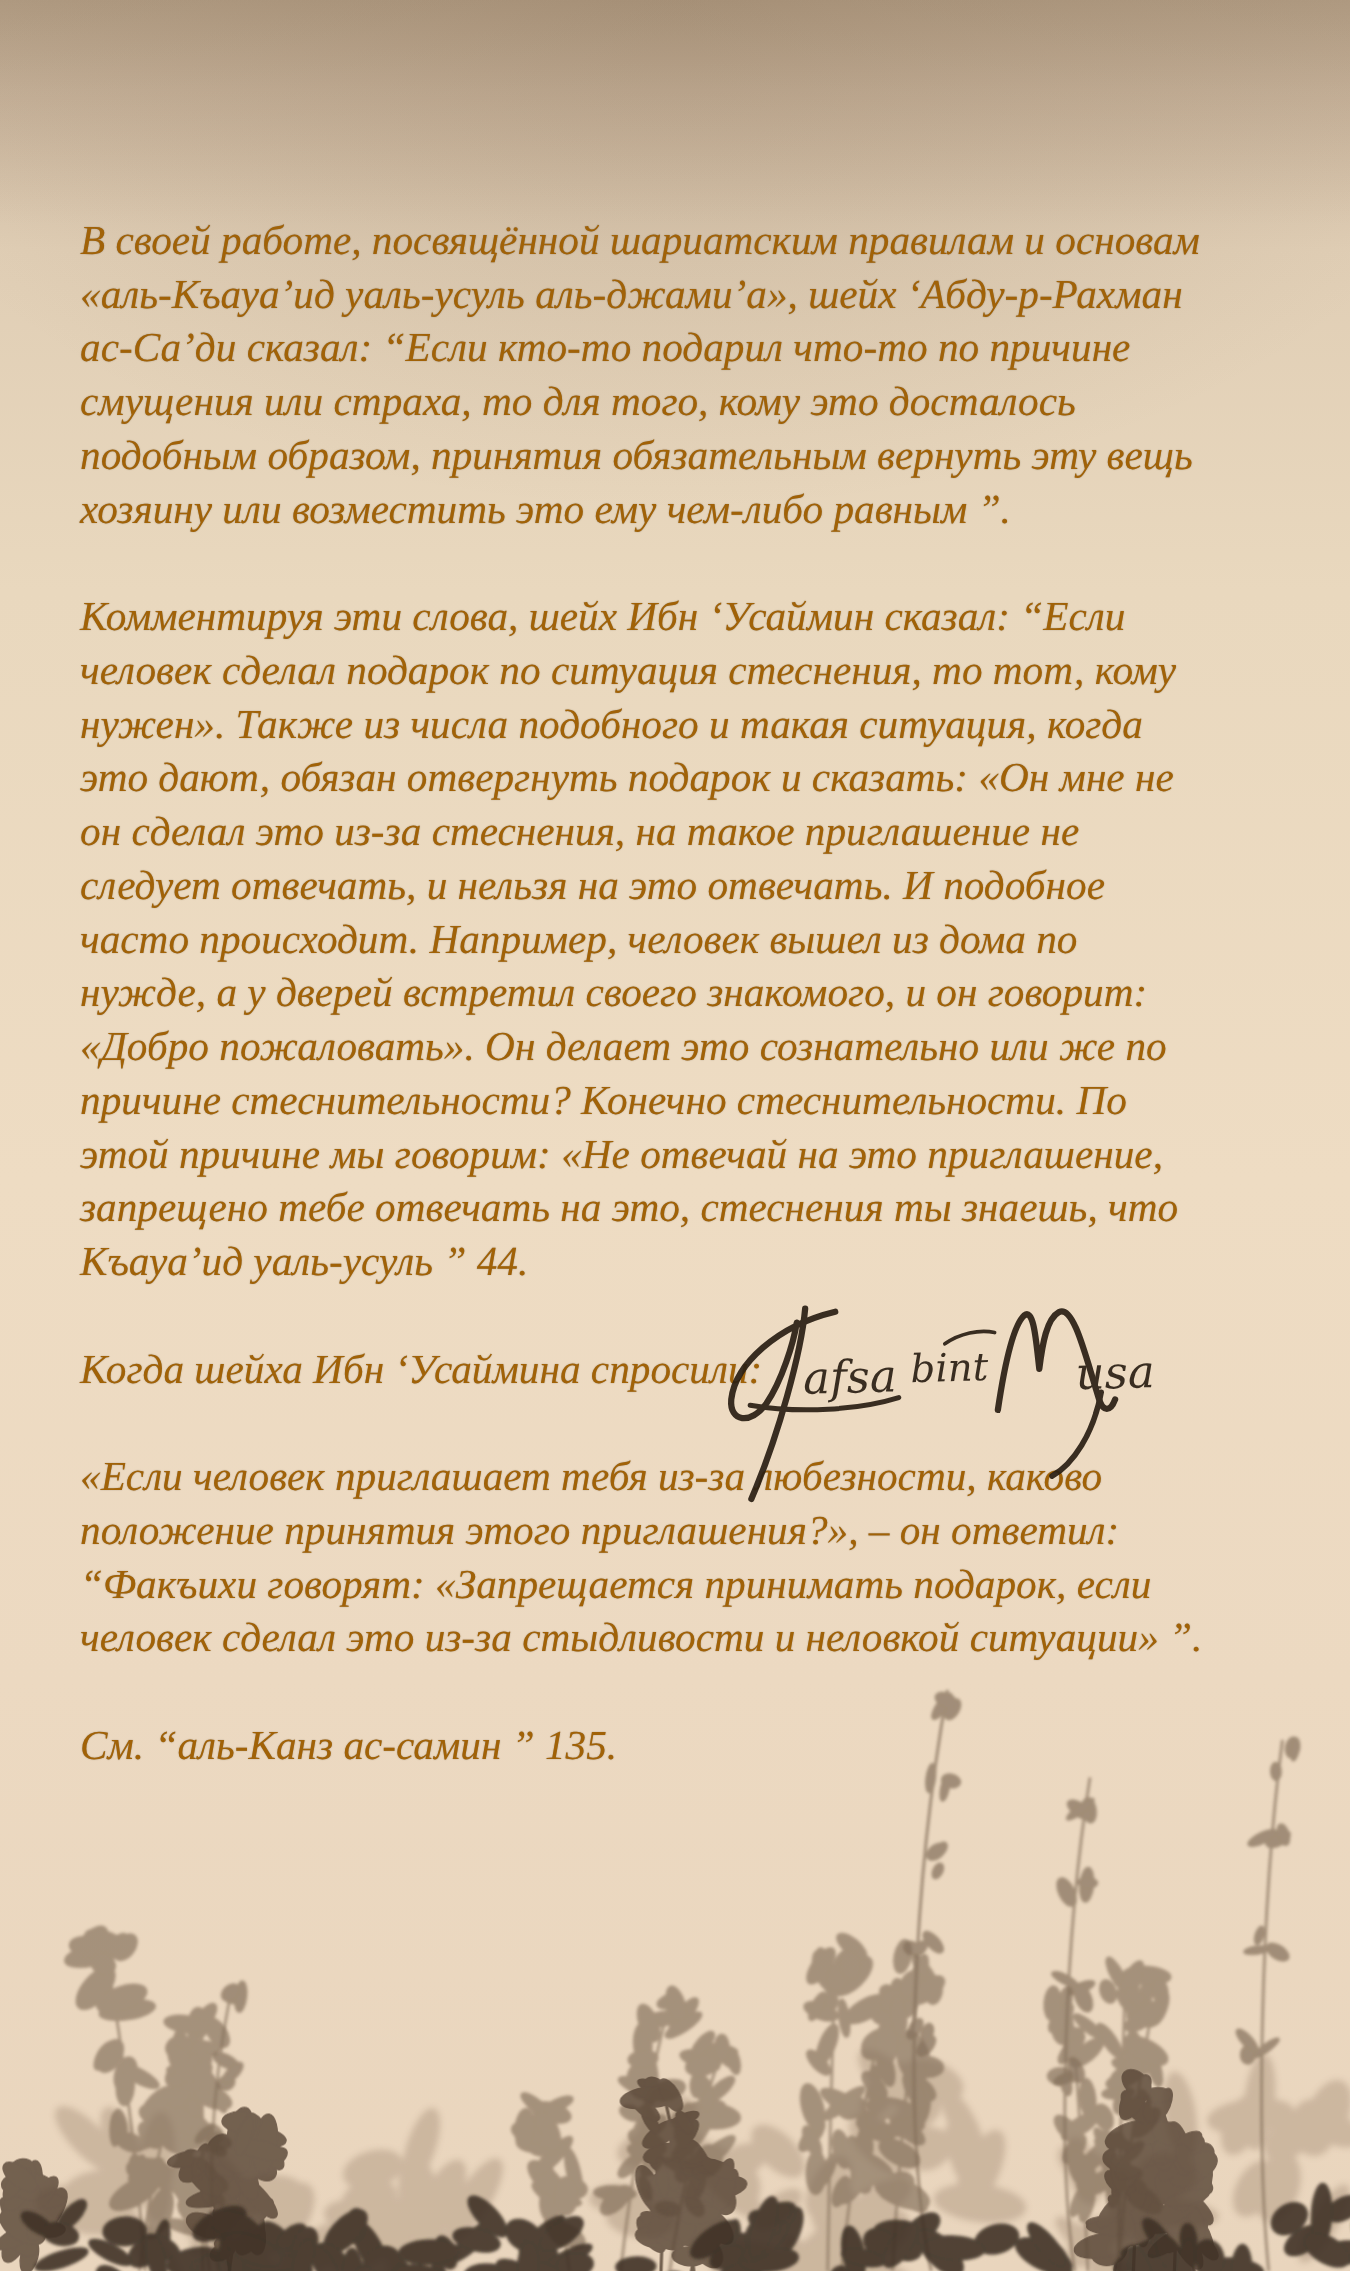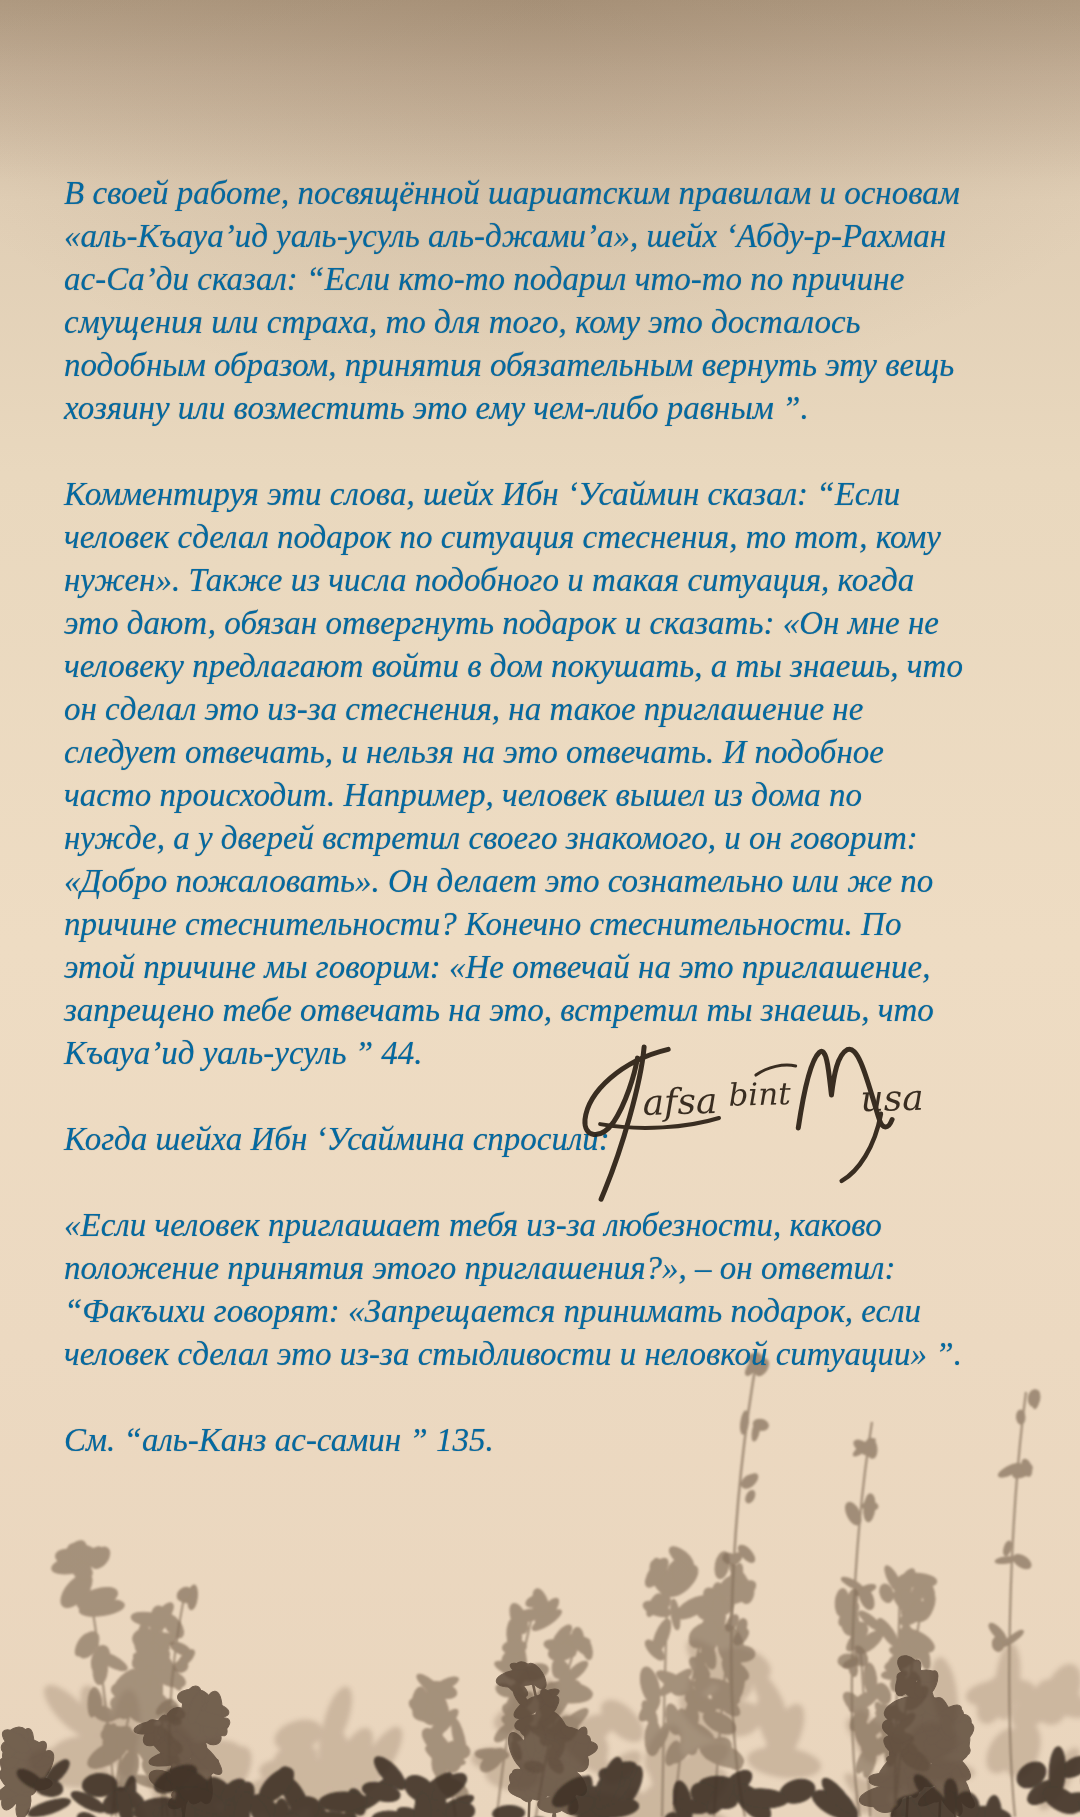--- a/index.html
+++ b/index.html
@@ -12,21 +12,21 @@
         #eedcc3 52%, #ecd9c1 74%, #e9d5bd 100%);
     font-family:"Liberation Serif","DejaVu Serif",serif;
   }
   .vignette-top{
     position:absolute;left:0;top:0;width:1080px;height:180px;
     background:linear-gradient(180deg, rgba(135,110,85,.22), rgba(135,110,85,0));
     pointer-events:none;
   }
   .text-block{
     position:absolute;left:64px;top:172px;width:1000px;
-    color:#0369a1;
+    color:#a16207;
     font-style:italic;
     font-size:33px;
     line-height:43px;
     text-shadow:0 0 1px rgba(51,39,26,.45);
   }
   .paragraph{margin:0 0 43px 0;}
   .line{white-space:nowrap;}
   .signature{
     position:absolute;left:505px;top:1018px;width:430px;height:200px;
     color:#2a1f14;opacity:.92;
@@ -877,29 +877,28 @@
       <div class="line">ас-Са’ди сказал: “Если кто-то подарил что-то по причине</div>
       <div class="line">смущения или страха, то для того, кому это досталось</div>
       <div class="line">подобным образом, принятия обязательным вернуть эту вещь</div>
       <div class="line">хозяину или возместить это ему чем-либо равным ”.</div>
     </div>
   <div class="paragraph">
       <div class="line">Комментируя эти слова, шейх Ибн ‘Усаймин сказал: “Если</div>
       <div class="line">человек сделал подарок по ситуация стеснения, то тот, кому</div>
       <div class="line">нужен». Также из числа подобного и такая ситуация, когда</div>
       <div class="line">это дают, обязан отвергнуть подарок и сказать: «Он мне не</div>
-      <div class="line">человеку предлагают войти в дом покушать, а ты знаешь, что</div>
       <div class="line">он сделал это из-за стеснения, на такое приглашение не</div>
       <div class="line">следует отвечать, и нельзя на это отвечать. И подобное</div>
       <div class="line">часто происходит. Например, человек вышел из дома по</div>
       <div class="line">нужде, а у дверей встретил своего знакомого, и он говорит:</div>
       <div class="line">«Добро пожаловать». Он делает это сознательно или же по</div>
       <div class="line">причине стеснительности? Конечно стеснительности. По</div>
       <div class="line">этой причине мы говорим: «Не отвечай на это приглашение,</div>
-      <div class="line">запрещено тебе отвечать на это, встретил ты знаешь, что</div>
+      <div class="line">запрещено тебе отвечать на это, стеснения ты знаешь, что</div>
       <div class="line">Къауа’ид уаль-усуль ” 44.</div>
     </div>
   <div class="paragraph">
       <div class="line">Когда шейха Ибн ‘Усаймина спросили:</div>
     </div>
   <div class="paragraph">
       <div class="line">«Если человек приглашает тебя из-за любезности, каково</div>
       <div class="line">положение принятия этого приглашения?», – он ответил:</div>
       <div class="line">“Факъихи говорят: «Запрещается принимать подарок, если</div>
       <div class="line">человек сделал это из-за стыдливости и неловкой ситуации» ”.</div>

